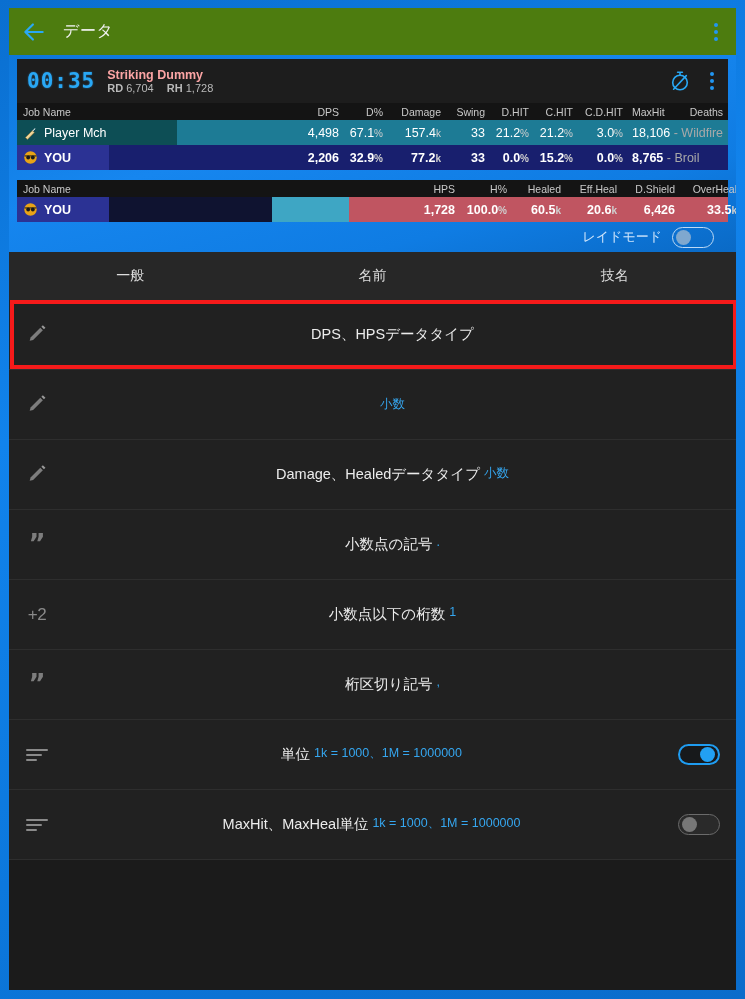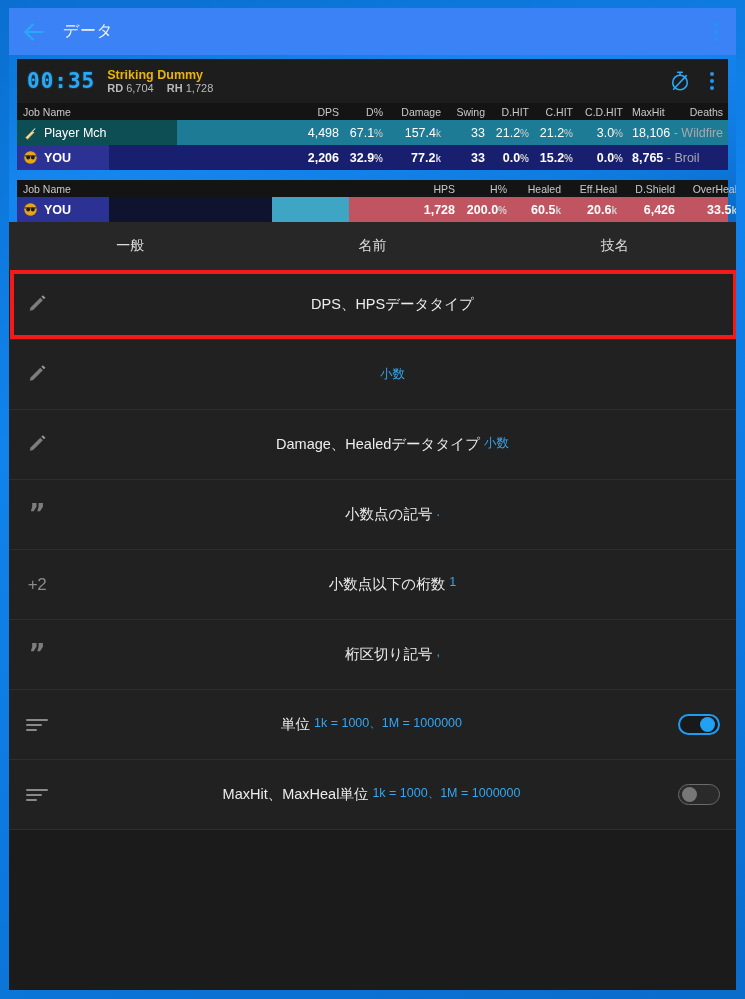--- a/index.html
+++ b/index.html
@@ -18,21 +18,21 @@
   }
   #screen {
     position: relative;
     width: 727px; height: 982px;
     background: #1b1b1b;
     overflow: hidden;
   }
 
   
   .appbar {
-    height: 47px; background: #3b82f6;
+    height: 47px; background: #4d7c0f;
     display: flex; align-items: center;
     padding: 0 14px 0 12px;
   }
   .back-arrow { width: 26px; height: 26px; flex: 0 0 auto; }
   .appbar-title {
     color: #f2f2f2; font-size: 16px; margin-left: 16px;
     letter-spacing: .5px;
   }
   .appbar-spacer { flex: 1 1 auto; }
   .dots { display: flex; flex-direction: column; gap: 3px; align-items: center; padding: 4px 4px; }
@@ -47,21 +47,21 @@
     height: 44px; background: #1d1d1d;
     display: flex; align-items: center; padding: 0 10px 0 10px;
   }
   .timer {
     font-family: "DejaVu Sans Mono", monospace;
     color: #29a8f5; font-size: 21px; letter-spacing: 1px;
     font-weight: bold;
     text-shadow: 0 0 2px rgba(40,160,245,.6);
   }
   .enc-meta { margin-left: 12px; line-height: 1.12; }
-  .enc-title { color: #eab308; font-size: 12.5px; font-weight: bold; }
+  .enc-title { color: #fca5a5; font-size: 12.5px; font-weight: bold; }
   .enc-sub { color: #b9b9b9; font-size: 11px; }
   .enc-sub span { margin-right: 10px; }
   .enc-spacer { flex: 1 1 auto; }
   .stopwatch-off { width: 24px; height: 24px; margin-right: 14px; }
 
   
   .thead {
     background: #141414; height: 17px;
     display: flex; align-items: center;
     font-size: 10.5px; color: #c9c9c9;
@@ -271,29 +271,35 @@
         <div class="c name-c" style="flex:0 0 395px">
           <svg class="job-icon" viewBox="0 0 24 24">
             <circle cx="12" cy="12" r="10" fill="#e8a317"></circle>
             <circle cx="8.3" cy="12" r="3.1" fill="#1a1a1a"></circle>
             <circle cx="15.7" cy="12" r="3.1" fill="#1a1a1a"></circle>
             <path d="M2.6 9.5h18.8" stroke="#1a1a1a" stroke-width="1.6"></path>
           </svg>
           <span>YOU</span>
         </div>
         <div class="c" style="flex:0 0 48px">1,728</div>
-        <div class="c" style="flex:0 0 52px"><span>200.0</span><span class="unit">%</span></div>
+        <div class="c" style="flex:0 0 52px"><span>100.0</span><span class="unit">%</span></div>
         <div class="c" style="flex:0 0 54px"><span>60.5</span><span class="unit">k</span></div>
         <div class="c" style="flex:0 0 56px"><span>20.6</span><span class="unit">k</span></div>
         <div class="c" style="flex:0 0 58px">6,426</div>
         <div class="c" style="flex:0 0 62px"><span>33.5</span><span class="unit">k</span></div>
 
       </div>
     </div>
 
+    <div class="raid-row">
+      <div class="raid-label">レイドモード</div>
+      <div class="toggle off-light">
+        <div class="knob"></div>
+      </div>
+    </div>
   </div>
 
   <div class="tabs">
     <div class="tab">一般</div>
     <div class="tab">名前</div>
     <div class="tab">技名</div>
   </div>
 
   <div class="list">
 

